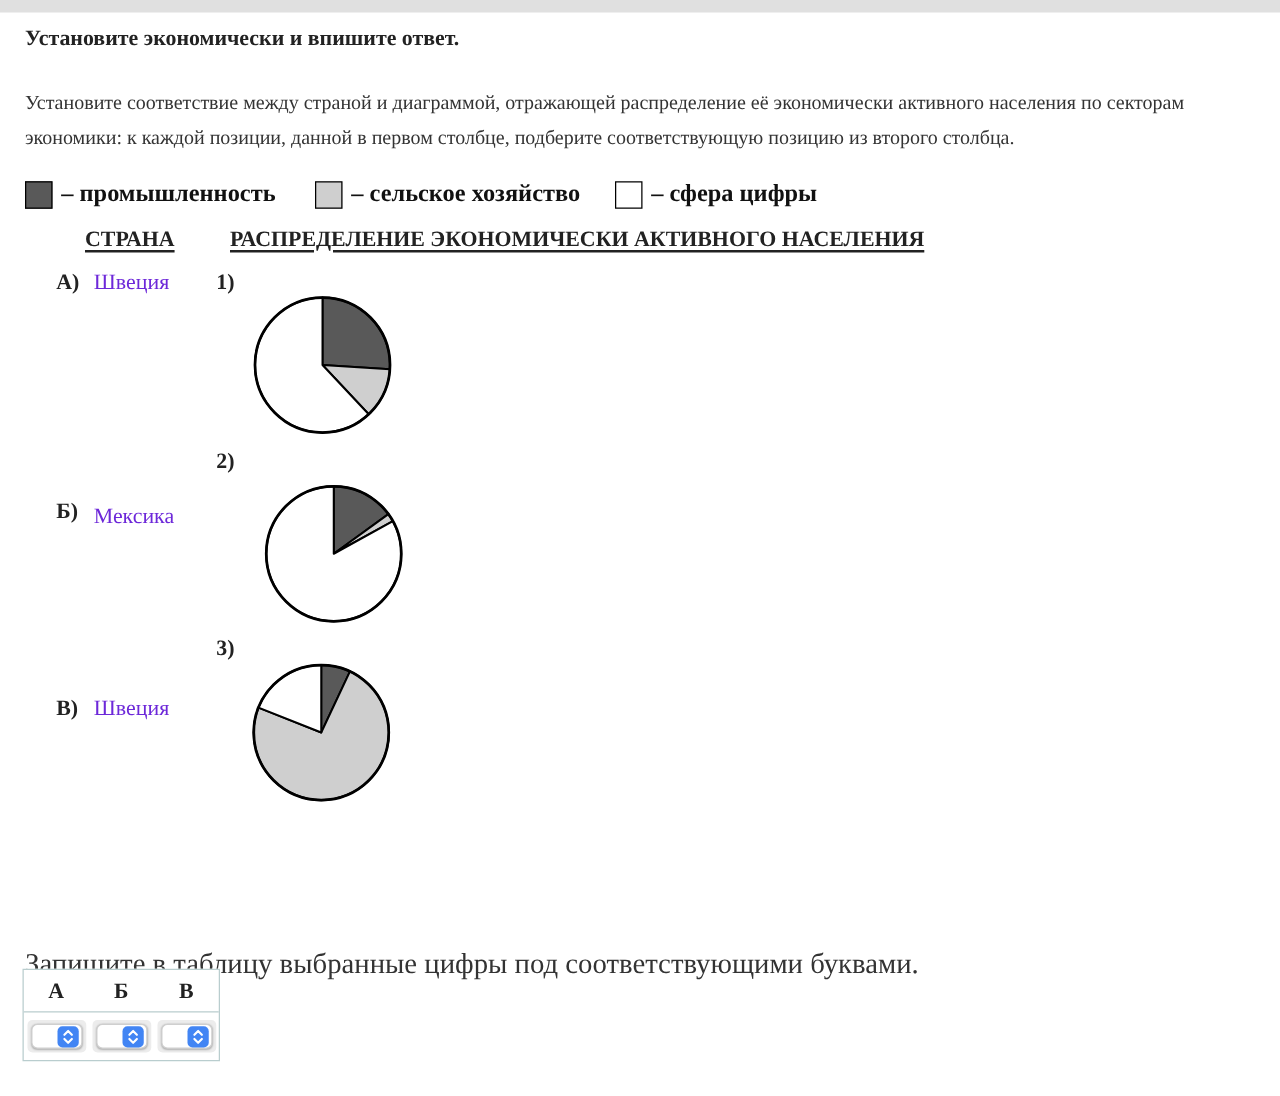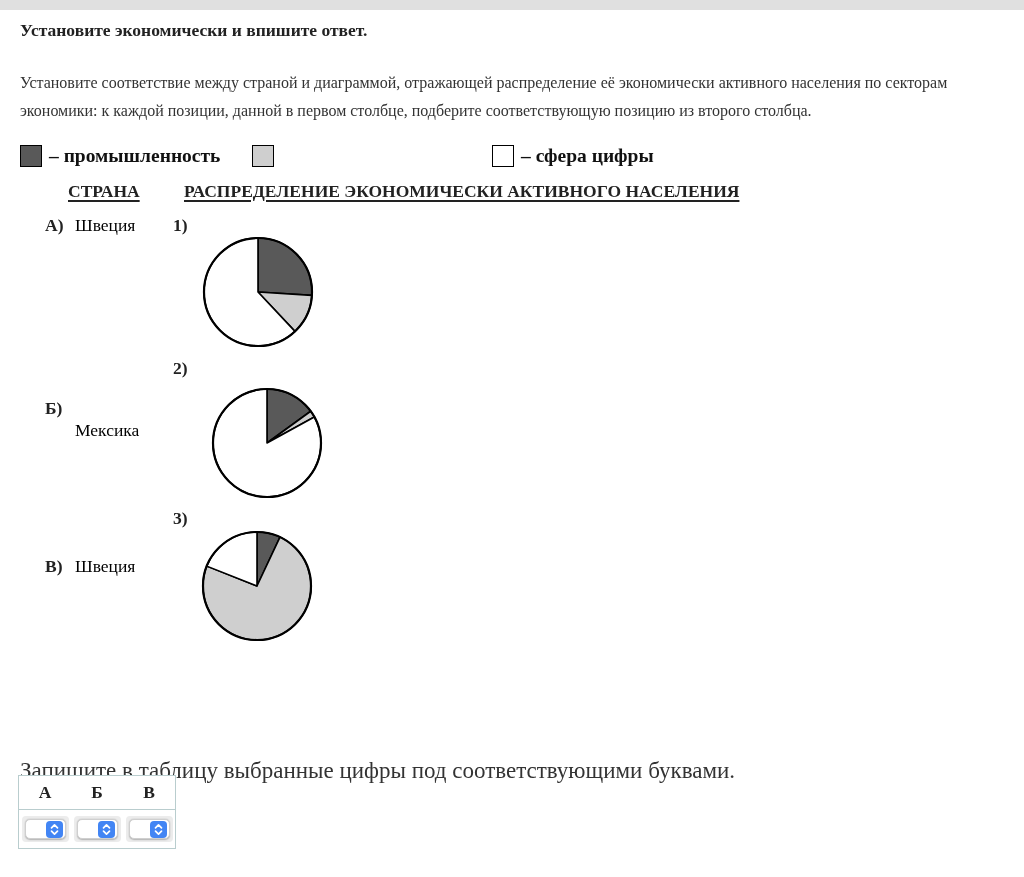--- a/index.html
+++ b/index.html
@@ -28,21 +28,21 @@
     width: 22px; height: 22px; border: 1.5px solid #000; flex: 0 0 auto;
   }
   .legend-label { font-size: 19.5px; font-weight: bold; color: #111; white-space: nowrap; }
   .col-header {
     top: 181px; font-size: 17.5px; font-weight: bold; color: #222;
     text-decoration: underline; text-underline-offset: 3px; text-decoration-thickness: 1.5px;
     white-space: nowrap;
     margin-left: 15px;
   }
   .match-letter { font-size: 17.5px; font-weight: bold; color: #222; }
-  .match-country { font-size: 17.5px; color: #000000; }
+  .match-country { font-size: 17.5px; color: #6d28d9; }
   .pie-number { font-size: 17.5px; font-weight: bold; color: #222; }
   .pie-box { width: 116px; height: 116px; }
   .answer-instruction {
     left: 20px; top: 758px; font-size: 23px; color: #333;
   }
   .answer-table {
     left: 18px; top: 775px; width: 158px;
     border: 1px solid #b9cdce; background: #fff;
   }
   .answer-head-row { display: flex; height: 34px; border-bottom: 1px solid #b9cdce; }
@@ -80,20 +80,21 @@
 <div class="abs page-title">Установите экономически и впишите ответ.</div>
 
 <div class="abs instruction">Установите соответствие между страной и диаграммой, отражающей распределение её экономически активного населения по секторам экономики: к каждой позиции, данной в первом столбце, подберите соответствующую позицию из второго столбца.</div>
 
 <div class="abs legend-item" style="left:20px">
   <span class="legend-swatch" style="background: rgb(89, 89, 89);"></span>
   <span class="legend-label">– промышленность</span>
 </div>
 <div class="abs legend-item" style="left:252px">
   <span class="legend-swatch" style="background: rgb(207, 207, 207);"></span>
+  <span class="legend-label">– сельское хозяйство</span>
 </div>
 <div class="abs legend-item" style="left:492px">
   <span class="legend-swatch" style="background: rgb(255, 255, 255);"></span>
   <span class="legend-label">– сфера цифры</span>
 </div>
 
 <div class="abs col-header" style="left:53px">СТРАНА</div>
 <div class="abs col-header" style="left:169px">РАСПРЕДЕЛЕНИЕ ЭКОНОМИЧЕСКИ АКТИВНОГО НАСЕЛЕНИЯ</div>
 
 <div class="abs match-letter" style="left:45px; top:215px">А)</div>
@@ -101,21 +102,21 @@
 <div class="abs pie-number" style="left:173px; top:215px">1)</div>
 <div class="abs pie-box" style="left:200px; top:234px"><svg width="116" height="116" viewBox="0 0 116 116">
       <path d="M 58 58 L 58.00 4.00 A 54 54 0 0 1 111.89 61.39 Z" fill="#595959" stroke="#000000" stroke-width="1.6" stroke-linejoin="round"></path>
       <path d="M 58 58 L 111.89 61.39 A 54 54 0 0 1 94.97 97.36 Z" fill="#cfcfcf" stroke="#000000" stroke-width="1.6" stroke-linejoin="round"></path>
       <path d="M 58 58 L 94.97 97.36 A 54 54 0 1 1 58.00 4.00 Z" fill="#ffffff" stroke="#000000" stroke-width="1.6" stroke-linejoin="round"></path>
       <circle cx="58" cy="58" r="54" fill="none" stroke="#000000" stroke-width="2.2"></circle>
     </svg></div>
 
 <div class="abs pie-number" style="left:173px; top:358px">2)</div>
 <div class="abs match-letter" style="left:45px; top:398px">Б)</div>
-<div class="abs match-country" style="left:75px; top:420px">Мексика</div>
+<div class="abs match-country" style="left:75px; top:402px">Мексика</div>
 <div class="abs pie-box" style="left:209px; top:385px"><svg width="116" height="116" viewBox="0 0 116 116">
       <path d="M 58 58 L 58.00 4.00 A 54 54 0 0 1 101.69 26.26 Z" fill="#595959" stroke="#000000" stroke-width="1.6" stroke-linejoin="round"></path>
       <path d="M 58 58 L 101.69 26.26 A 54 54 0 0 1 105.32 31.99 Z" fill="#cfcfcf" stroke="#000000" stroke-width="1.6" stroke-linejoin="round"></path>
       <path d="M 58 58 L 105.32 31.99 A 54 54 0 1 1 58.00 4.00 Z" fill="#ffffff" stroke="#000000" stroke-width="1.6" stroke-linejoin="round"></path>
       <circle cx="58" cy="58" r="54" fill="none" stroke="#000000" stroke-width="2.2"></circle>
     </svg></div>
 
 <div class="abs pie-number" style="left:173px; top:508px">3)</div>
 <div class="abs match-letter" style="left:45px; top:556px">В)</div>
 <div class="abs match-country" style="left:75px; top:556px">Швеция</div>

